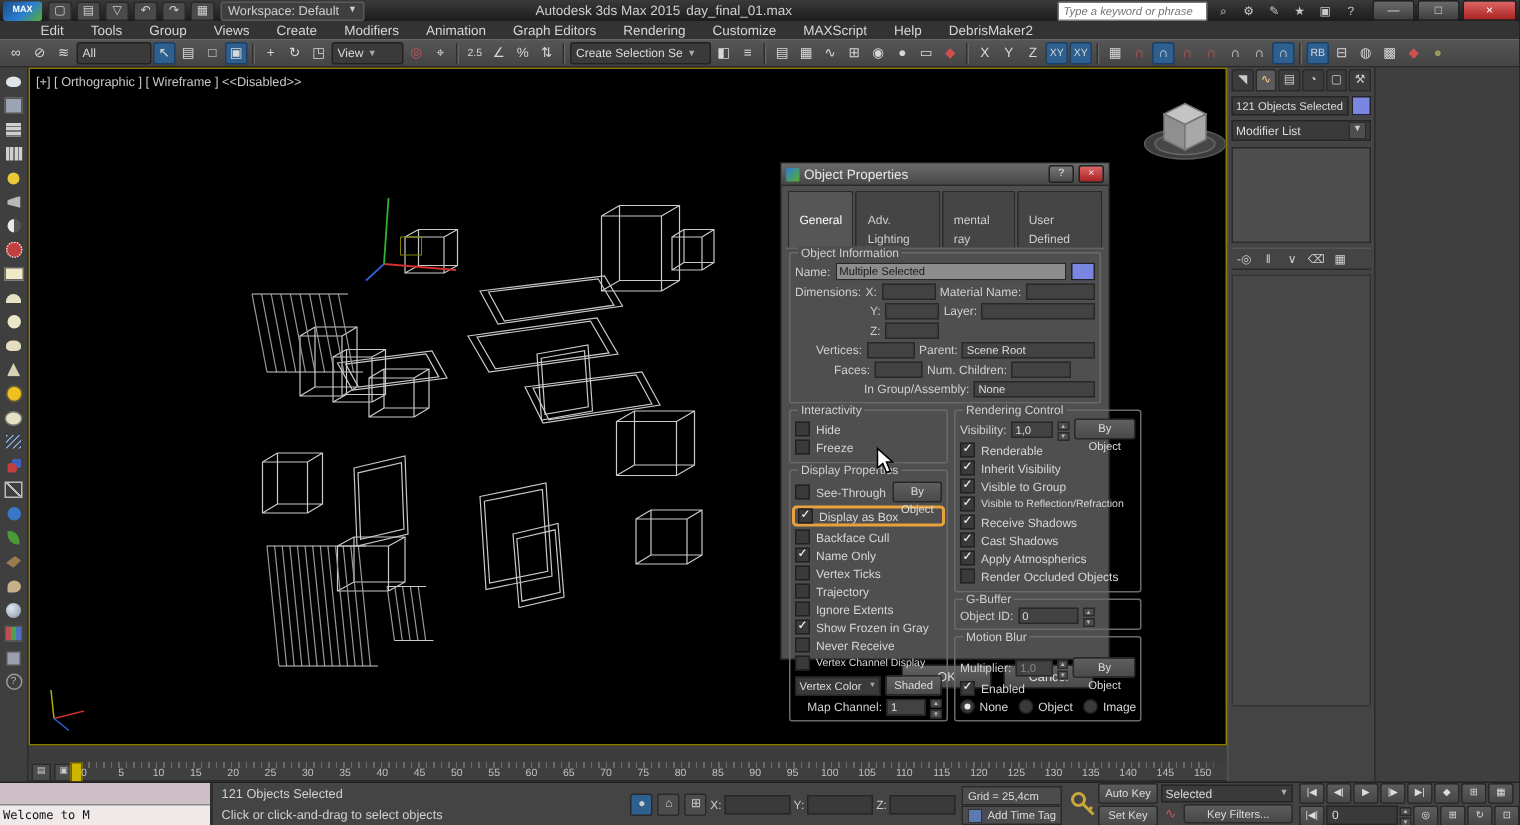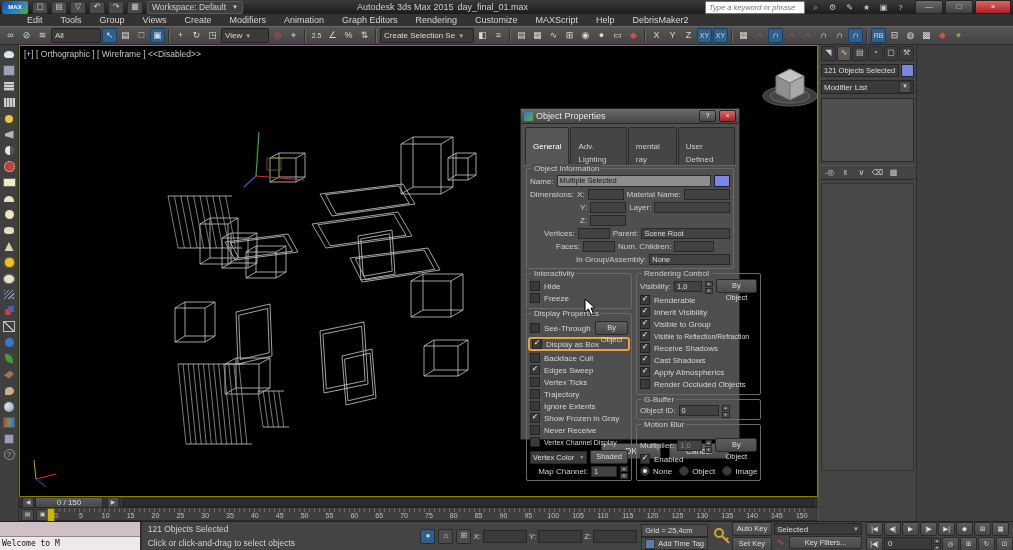--- a/index.html
+++ b/index.html
@@ -456,26 +456,20 @@
       </g>
 
       <g stroke-width="1">
         <line x1="16" y1="433" x2="36" y2="428" stroke="#d03030"></line>
         <line x1="16" y1="433" x2="14" y2="414" stroke="#b0b000"></line>
         <line x1="16" y1="433" x2="26" y2="441" stroke="#3060d0"></line>
       </g>
     </svg>
   </div>
 
-  <div id="timeslider">
-    <div class="tsbtn">◀</div>
-    <div id="tshandle">0 / 150</div>
-    <div class="tsbtn">▶</div>
-    <div id="tsgroove"></div>
-  </div>
 
   <div id="trackbar">
     <div id="tbicons">
       <div class="tbi">▤</div>
       <div class="tbi">▣</div>
     </div>
     <div id="ruler">
       <div id="framemarker"></div>
       <div id="rlabels">
           <span class="tick-label">0</span>
@@ -700,21 +694,21 @@
             <div class="chkrow hl">
               <span class="chk on"></span>
               <span class="chklbl">Display as Box</span>
             </div>
             <div class="chkrow">
                 <span class="chk"></span>
                 <span class="chklbl">Backface Cull</span>
               </div>
             <div class="chkrow">
                 <span class="chk on"></span>
-                <span class="chklbl">Edges Sweep</span>
+                <span class="chklbl">Name Only</span>
               </div>
             <div class="chkrow">
                 <span class="chk"></span>
                 <span class="chklbl">Vertex Ticks</span>
               </div>
             <div class="chkrow">
                 <span class="chk"></span>
                 <span class="chklbl">Trajectory</span>
               </div>
             <div class="chkrow">

